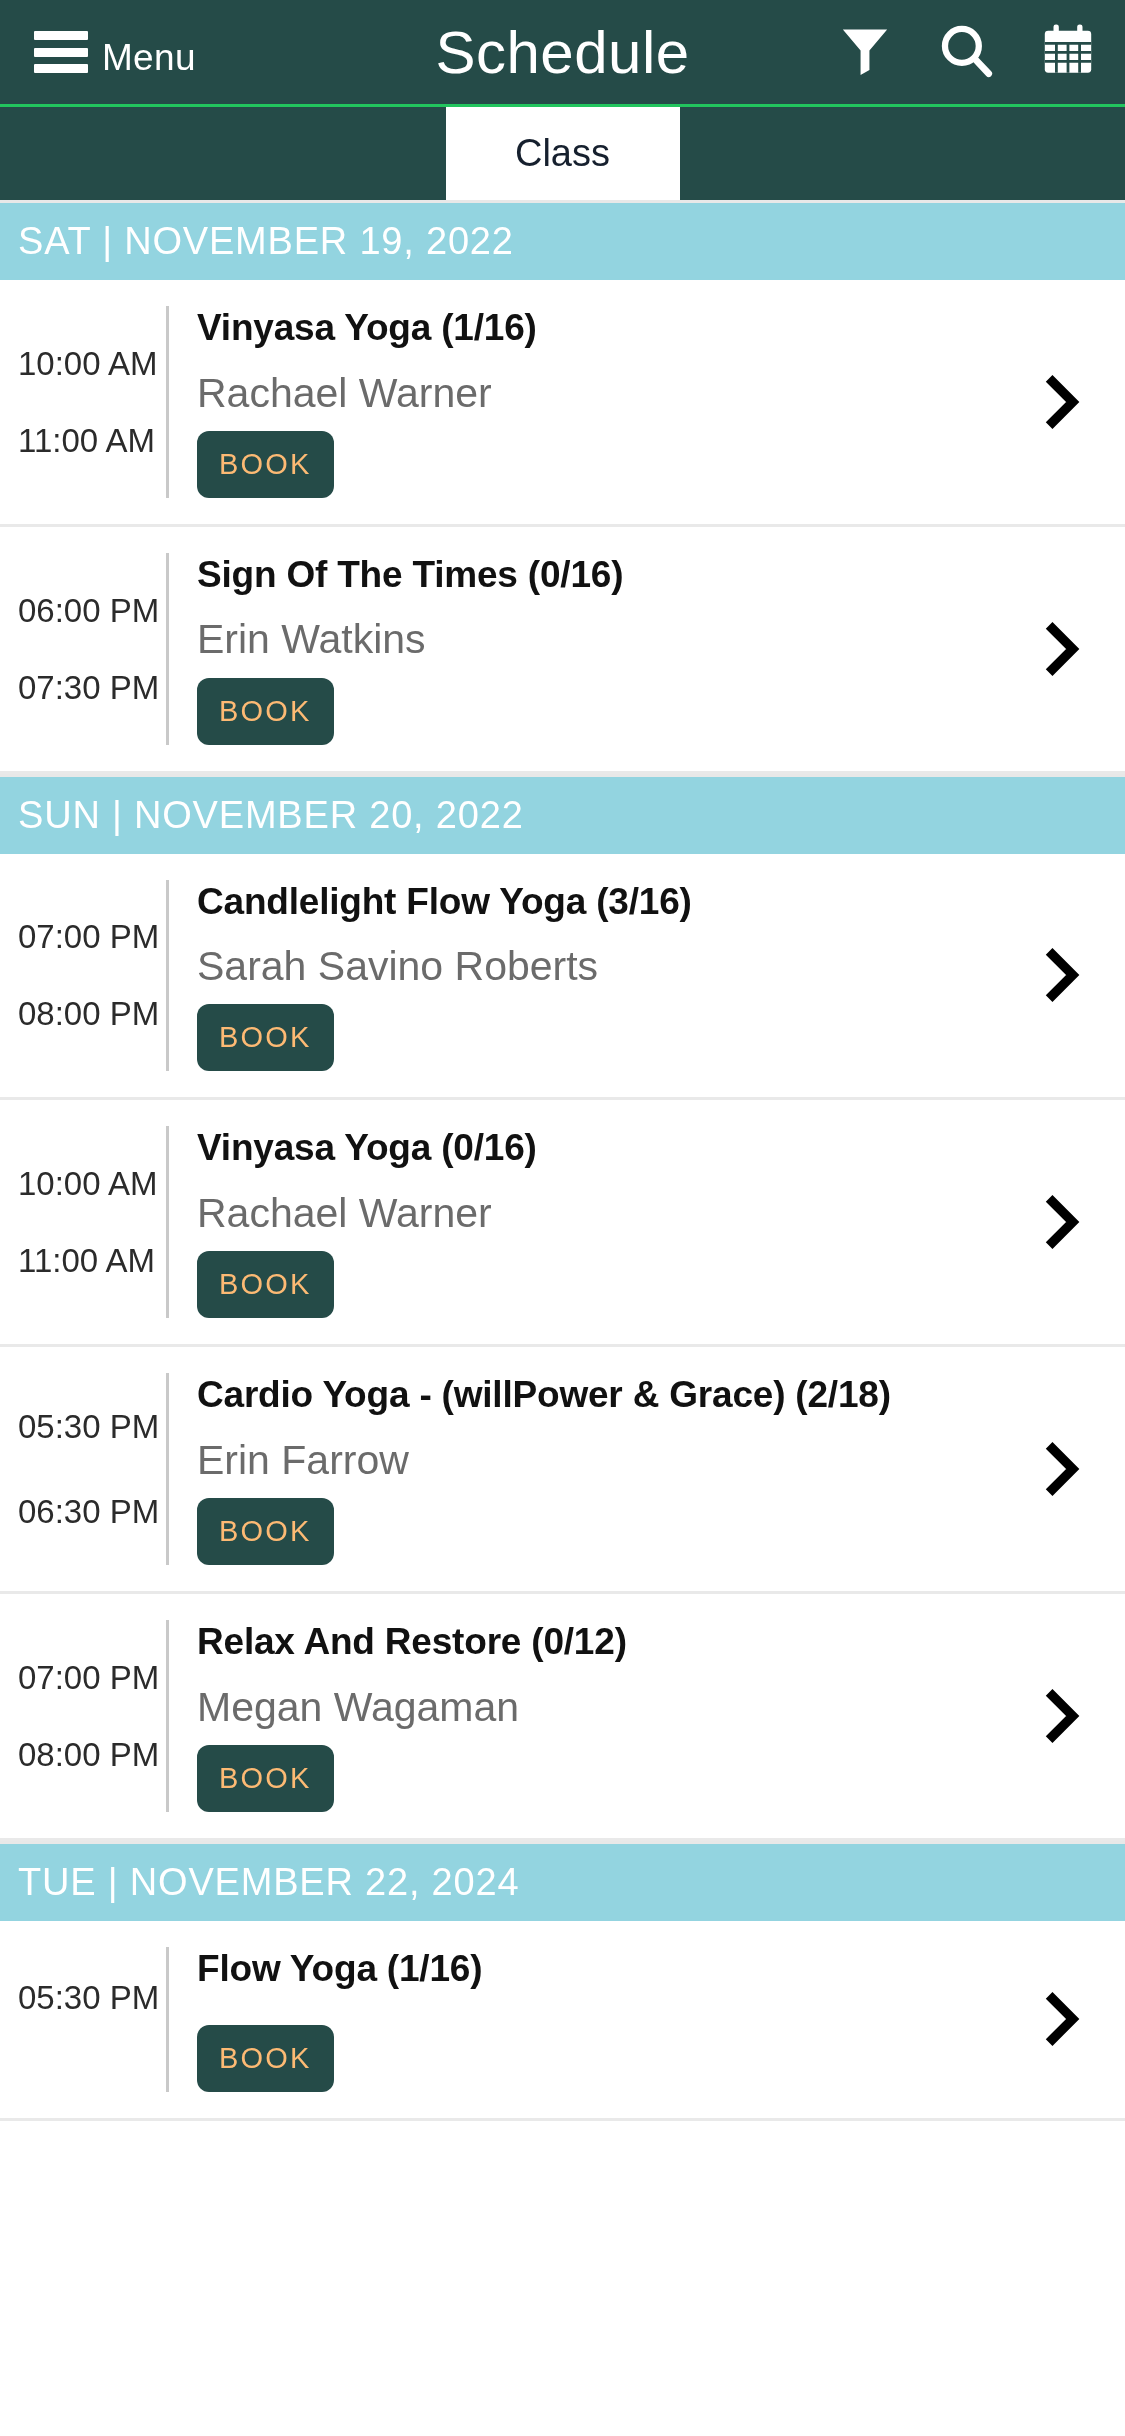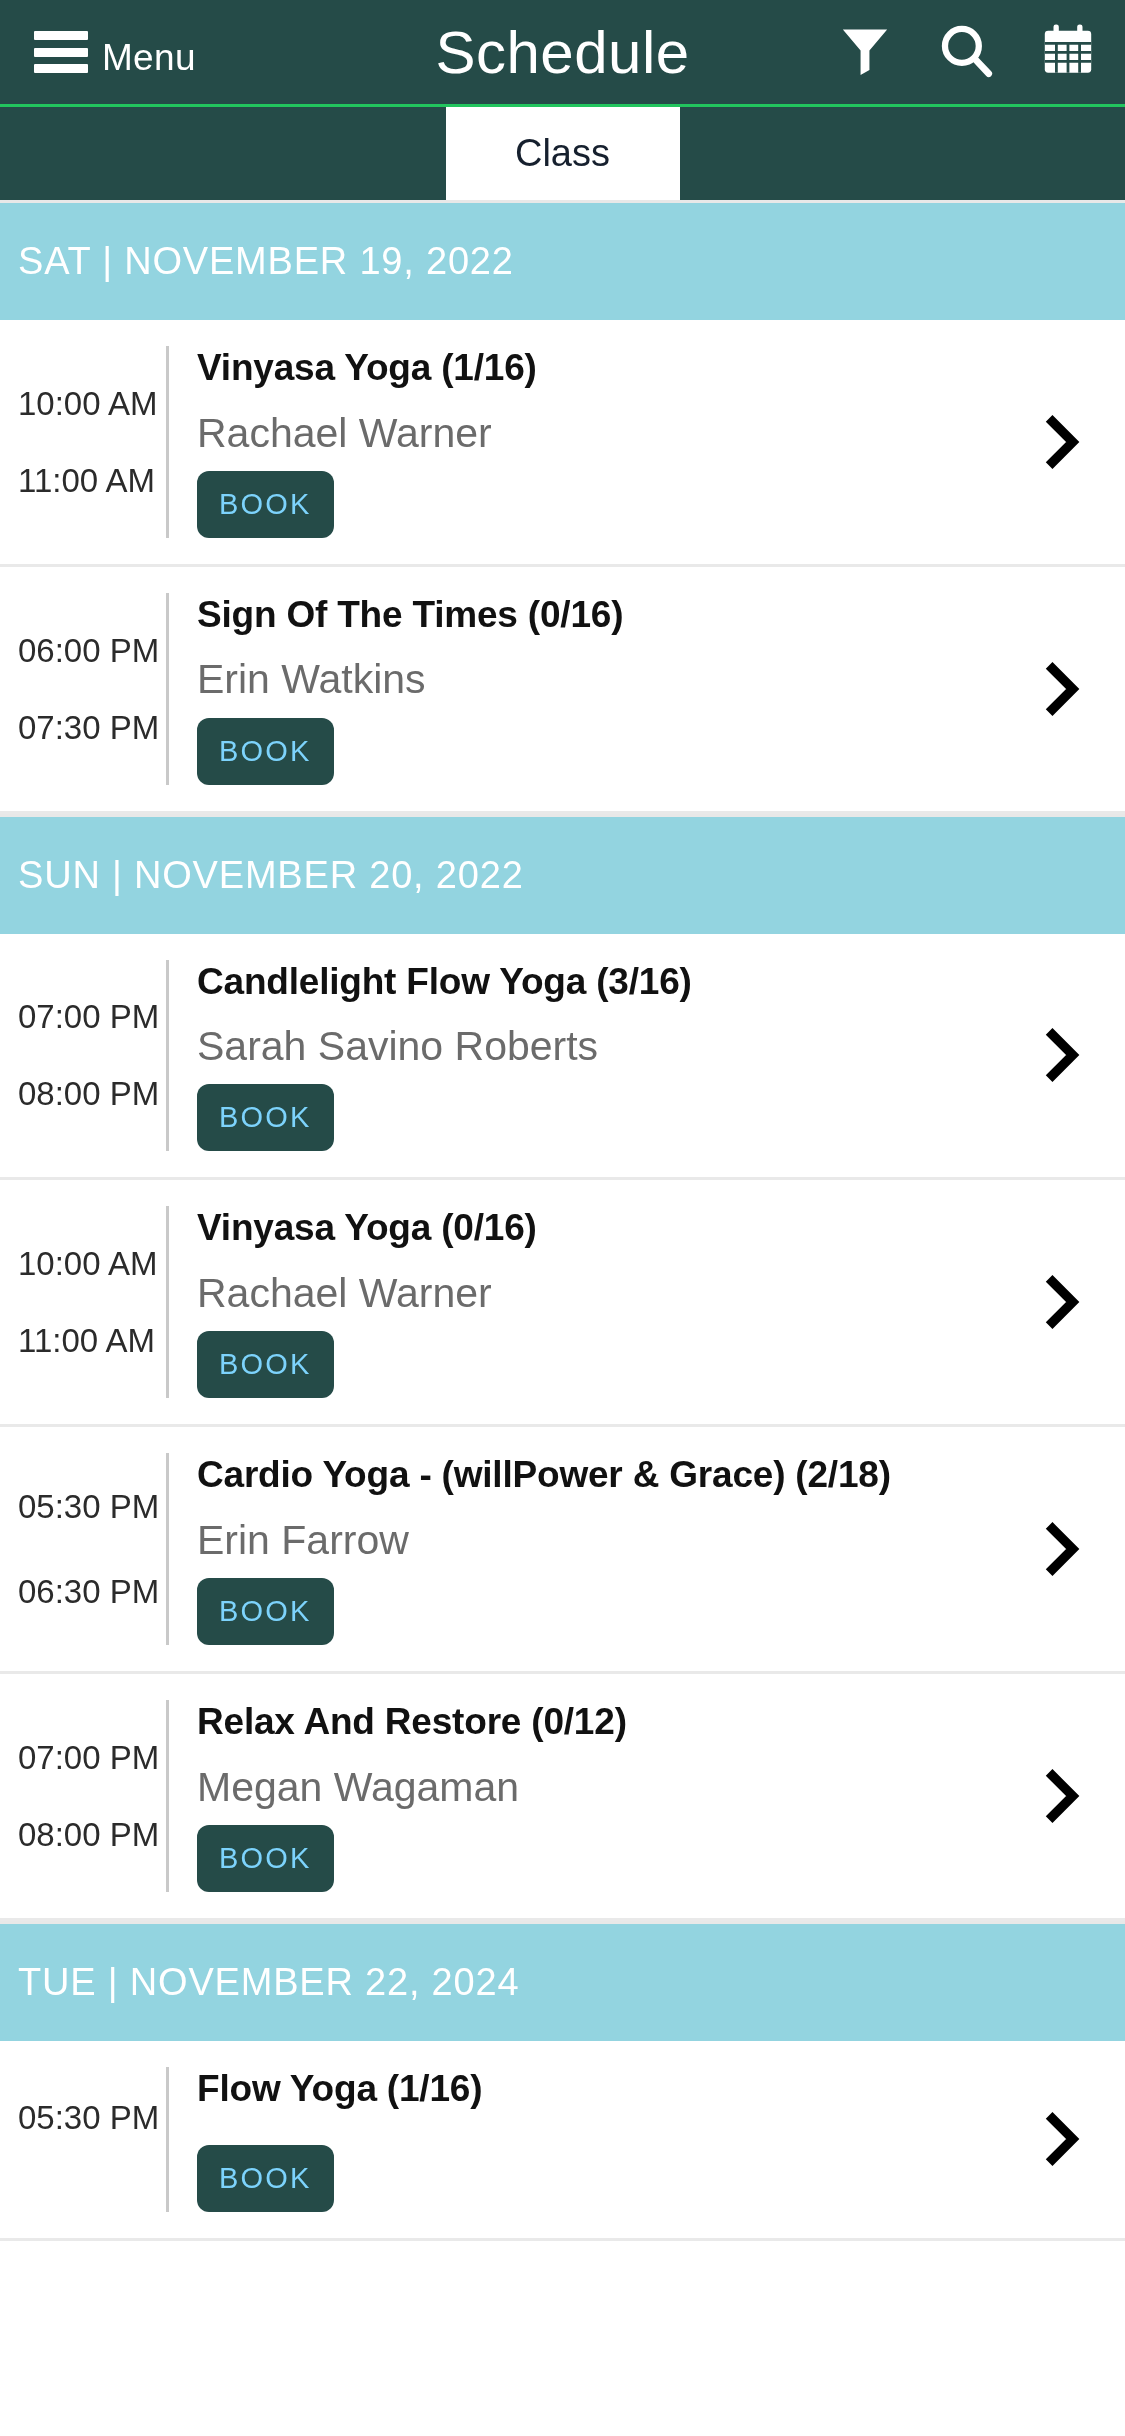--- a/index.html
+++ b/index.html
@@ -86,21 +86,21 @@
     flex: 0 0 234px;
   }
   .tab.spacer { color: transparent; }
 
   
   .day-band {
     background: #93d4e0;
     color: #ffffff;
     font-size: 38px;
     letter-spacing: 0.8px;
-    height: 120px;
+    height: 80px;
     display: flex;
     align-items: center;
     padding-left: 18px;
     border-top: 3px solid #e8e8e8;
   }
 
   
   .class-row {
     display: flex;
     align-items: center;
@@ -143,21 +143,21 @@
   .instructor {
     font-size: 41px;
     color: #6b6b6b;
     margin-top: 20px;
     line-height: 1.15;
   }
   .book-btn {
     display: inline-block;
     margin-top: 14px;
     background: #254b48;
-    color: #7dd3fc;
+    color: #fdba74;
     font-size: 29px;
     letter-spacing: 2.2px;
     padding: 17px 22px 17px 22px;
     border-radius: 12px;
     border: none;
     font-family: "Liberation Sans", sans-serif;
   }
   .chevron-col {
     flex: 0 0 130px;
     display: flex;

